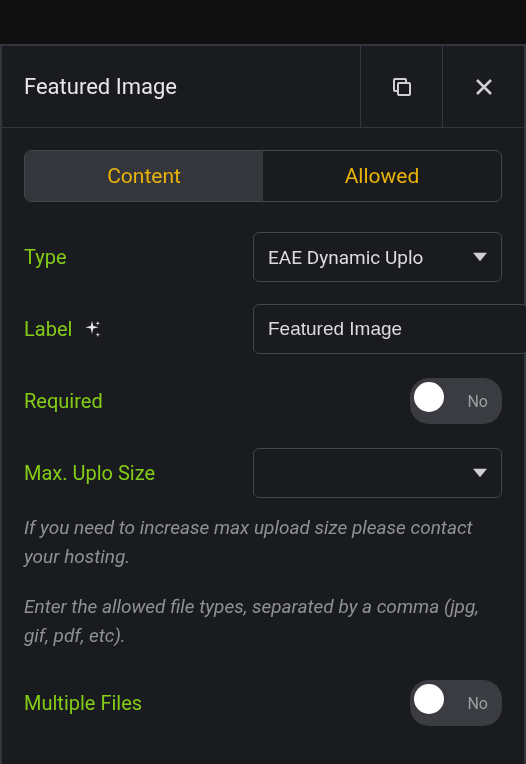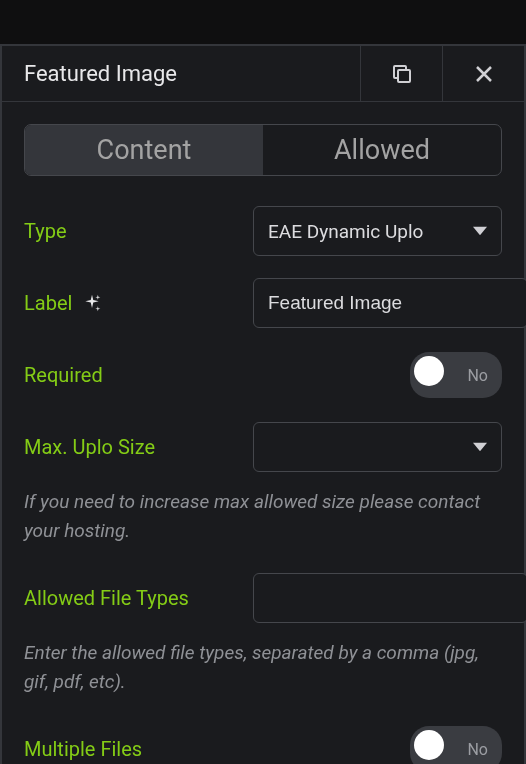--- a/index.html
+++ b/index.html
@@ -57,22 +57,22 @@
     border-radius: 7px;
     overflow: hidden;
     height: 52px;
     margin-bottom: 30px;
   }
   .tab {
     flex: 1;
     display: flex;
     align-items: center;
     justify-content: center;
-    font-size: 27px;
-    color: #a3a3a3;
+    font-size: 21px;
+    color: #eab308;
     cursor: pointer;
   }
   .tab.active {
     background: #34363b;
   }
   .row {
     display: flex;
     align-items: center;
     min-height: 50px;
     margin-bottom: 22px;
@@ -242,28 +242,22 @@
           <span class="value"></span>
           <span class="caret">
             <svg viewBox="0 0 10 10">
                 <path d="M0 2 L5 8 L10 2 Z"></path>
               </svg>
           </span>
         </div>
       </div>
     </div>
 
-    <div class="help-text">If you need to increase max allowed size please contact your hosting.</div>
-
-    <div class="row">
-      <div class="row-label">Allowed File Types</div>
-      <div class="row-control">
-        <input class="text-input" value="" style="">
-      </div>
-    </div>
+    <div class="help-text">If you need to increase max upload size please contact your hosting.</div>
+
 
     <div class="help-text">Enter the allowed file types, separated by a comma (jpg, gif, pdf, etc).</div>
 
     <div class="row last">
       <div class="row-label">Multiple Files</div>
       <div class="row-control row-toggle">
         <div class="toggle">
           <div class="toggle-knob"></div>
           <span class="toggle-text">No</span>
         </div>

